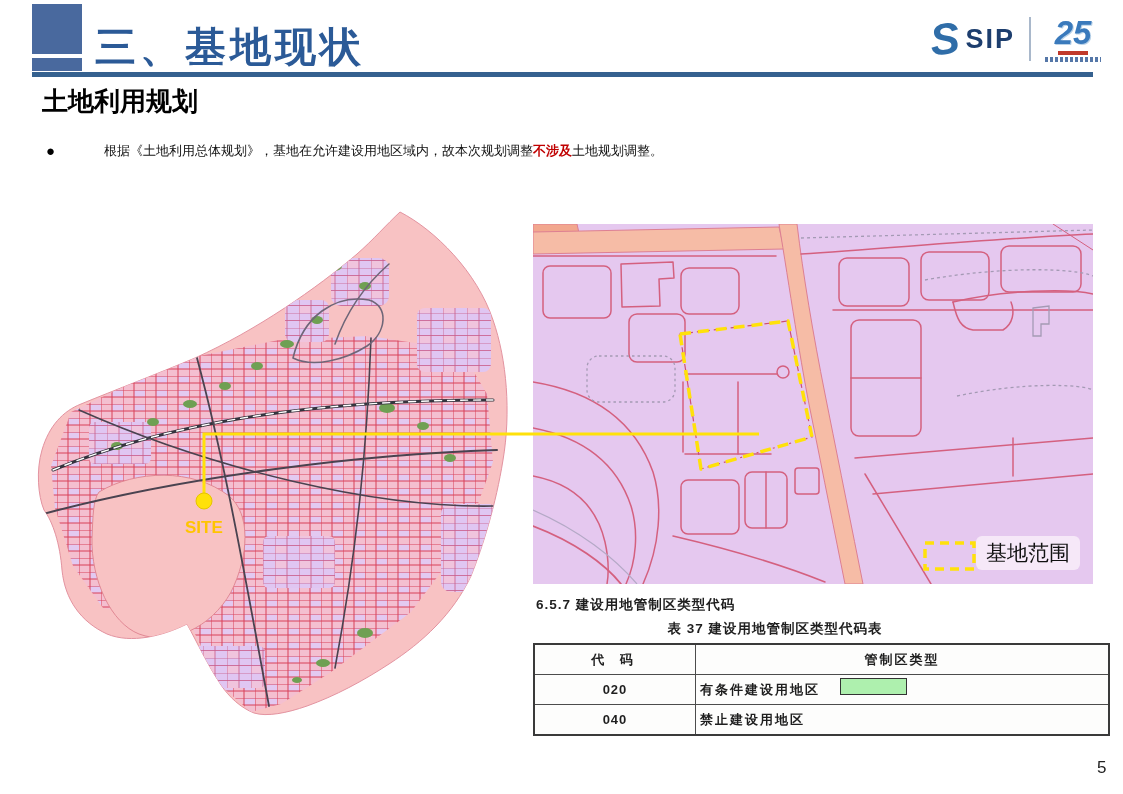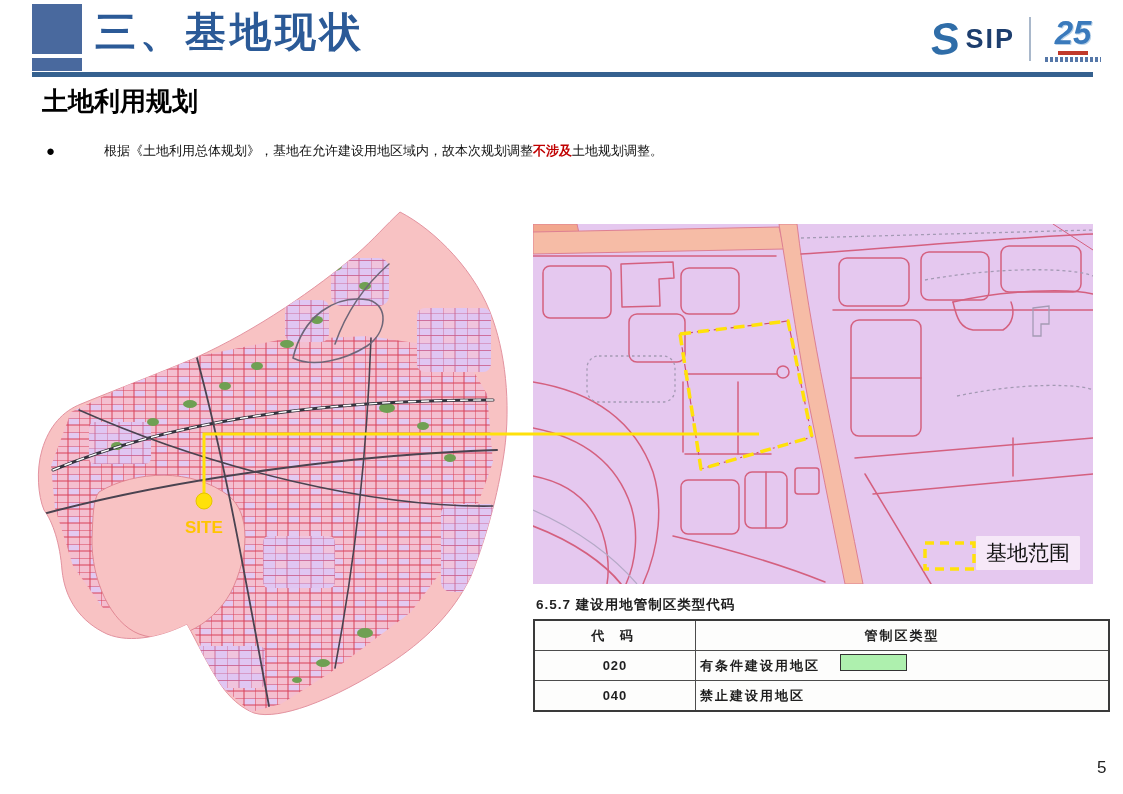--- a/index.html
+++ b/index.html
@@ -3,21 +3,21 @@
 <meta charset="utf-8">
 <style>
   html,body{margin:0;padding:0;background:#888;}
   .slide{position:relative;width:1123px;height:794px;background:#ffffff;overflow:hidden;
          font-family:"Liberation Sans","DejaVu Sans",sans-serif;}
   .abs{position:absolute;}
 
   
   .deco-square{left:32px;top:4px;width:50px;height:50px;background:#49699e;}
   .deco-bar{left:32px;top:58px;width:50px;height:13px;background:#49699e;}
-  .page-title{left:95px;top:5px;font-size:41px;font-weight:bold;color:#2b5a97;letter-spacing:4px;}
+  .page-title{left:95px;top:20px;font-size:41px;font-weight:bold;color:#2b5a97;letter-spacing:4px;}
   .title-rule{left:32px;top:72px;width:1061px;height:5px;background:#35618f;}
 
   
   .logo{right:22px;top:16px;display:flex;align-items:center;gap:6px;}
   .logo-s{font-size:44px;font-weight:bold;font-style:italic;color:#2f6da8;line-height:40px;transform:rotate(-6deg);}
   .logo-sip{font-size:27px;font-weight:bold;color:#1d3e6e;letter-spacing:2px;}
   .logo-div{width:2px;height:44px;background:#a9b8cb;margin:0 8px;}
   .logo-25{display:flex;flex-direction:column;align-items:center;line-height:1;text-align:center;}
   .logo-25-num{font-size:33px;font-weight:bold;font-style:italic;color:#3a7abc;
                text-shadow:1px 1px 0 #b9d2e8;}
@@ -31,21 +31,21 @@
   .bullet-dot{font-size:15px;line-height:26px;margin-right:14px;color:#000;}
   .bullet-text{font-size:13px;line-height:26px;color:#111;margin-left:35px;}
   .bullet-text .hl{color:#c00000;font-weight:bold;}
 
   
   .map-left{left:35px;top:208px;width:480px;height:510px;}
   .map-right{left:533px;top:224px;width:560px;height:360px;}
   .overlay{left:0;top:0;width:1123px;height:794px;pointer-events:none;}
 
   .legend-label{left:976px;top:536px;background:#f6e8f8;color:#111;font-size:21px;
-                padding:3px 10px;border-radius:1px;}
+                padding:3px 10px;border-radius:6px;}
 
   
   .scan{left:533px;top:596px;width:484px;color:#1f1f1f;
         font-family:Liberation Sans, sans-serif;}
   .scan-heading{font-size:13.5px;font-weight:bold;letter-spacing:1px;margin-left:3px;}
   .scan-caption{font-size:13.5px;font-weight:bold;text-align:center;margin-top:6px;letter-spacing:1px;}
   table.codes{margin-top:5px;border-collapse:collapse;width:557px;table-layout:fixed;
               background:#fdfdfc;}
   table.codes th,table.codes td{border:1px solid #4c4c4c;height:21px;padding:4px;
               font-size:13px;font-weight:bold;line-height:21px;}
@@ -208,20 +208,21 @@
     <polyline points="204,500 204,434 759,434" fill="none" stroke="#ffe10a" stroke-width="3"></polyline>
     <circle cx="204" cy="501" r="8" fill="#ffe10a" stroke="#e6c400"></circle>
     <text x="185" y="533" font-size="17" font-weight="bold" fill="#ffc400">SITE</text>
     <rect x="925" y="543" width="49" height="26" fill="none" stroke="#ffe10a" stroke-width="3.5" stroke-dasharray="9 6"></rect>
   </svg>
 
   <div class="abs legend-label">基地范围</div>
 
   <div class="abs scan">
     <div class="scan-heading">6.5.7  建设用地管制区类型代码</div>
+    <div class="scan-caption">表 37  建设用地管制区类型代码表</div>
     <table class="codes">
       <thead>
         <tr>
           <th class="col-code">代  码</th>
           <th class="col-type">管制区类型</th>
         </tr>
       </thead>
       <tbody>
         <tr>
           <td class="code-cell">020</td>

